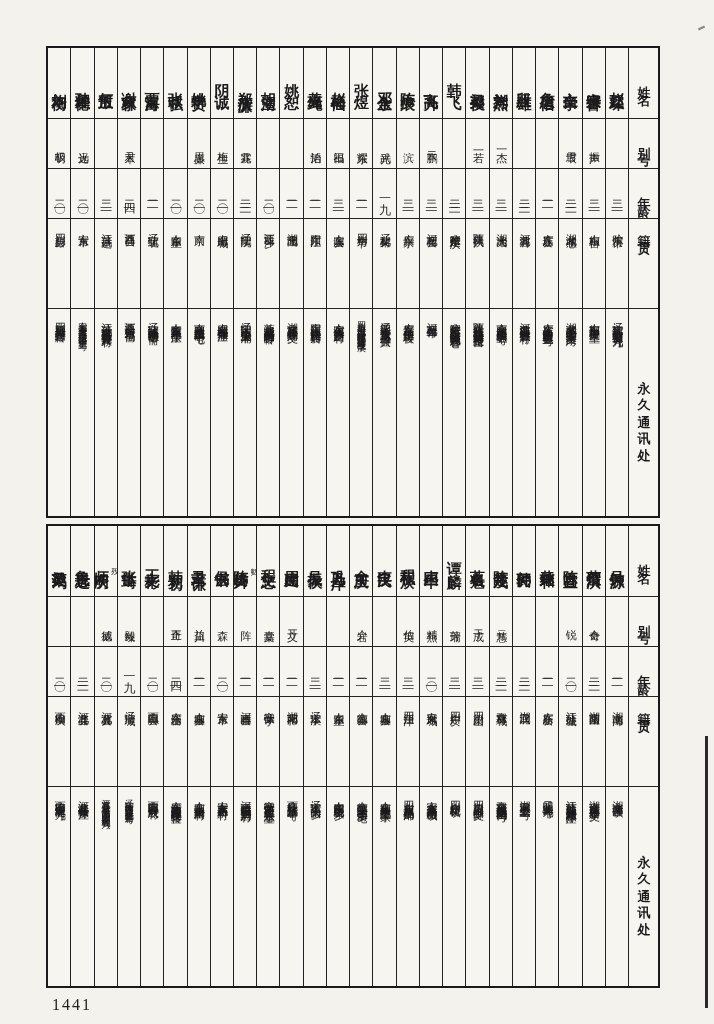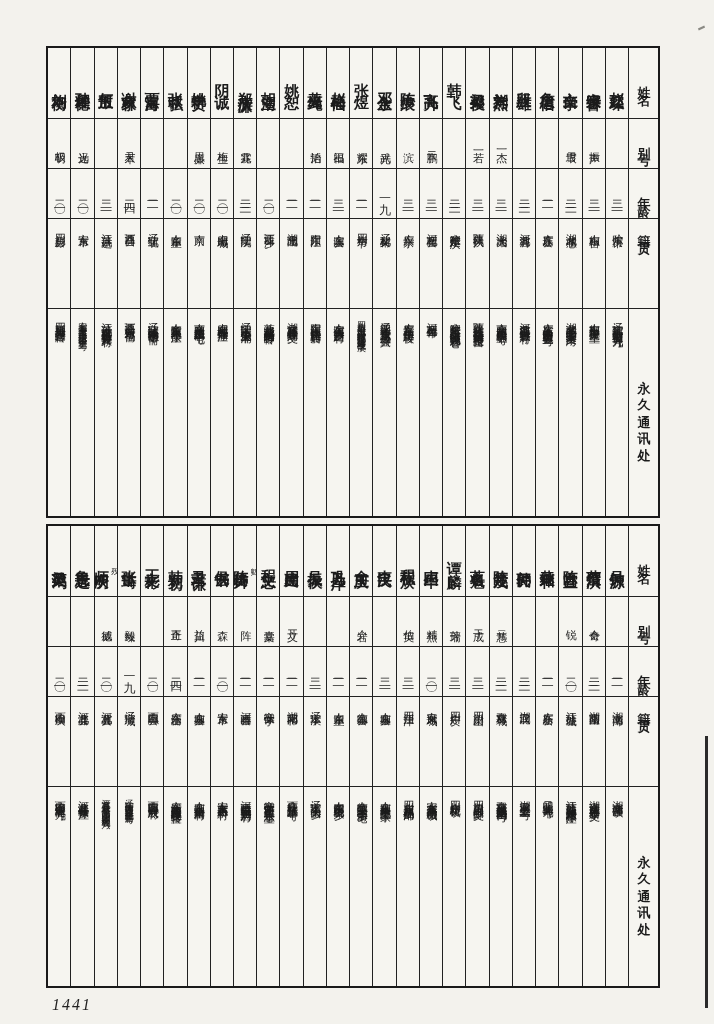--- a/index.html
+++ b/index.html
@@ -65,21 +65,20 @@
   .h-cell{font-size:13px;font-weight:bold;}
   .h-cell .vtext{letter-spacing:7px;}
   .h-addr{align-items:center;padding-top:0;}
   .h-addr .vtext{letter-spacing:17px;}
   .page-number{
     position:absolute;
     left:52px;top:996px;
     font-size:16px;
     letter-spacing:2px;
     color:#222;
-    font-style:italic;
   }
   .edge-line{
     position:absolute;
     right:6px;top:736px;
     width:3px;height:272px;
     background:#2a2a2a;
   }
   .edge-tick{
     position:absolute;
     right:9px;top:27px;

